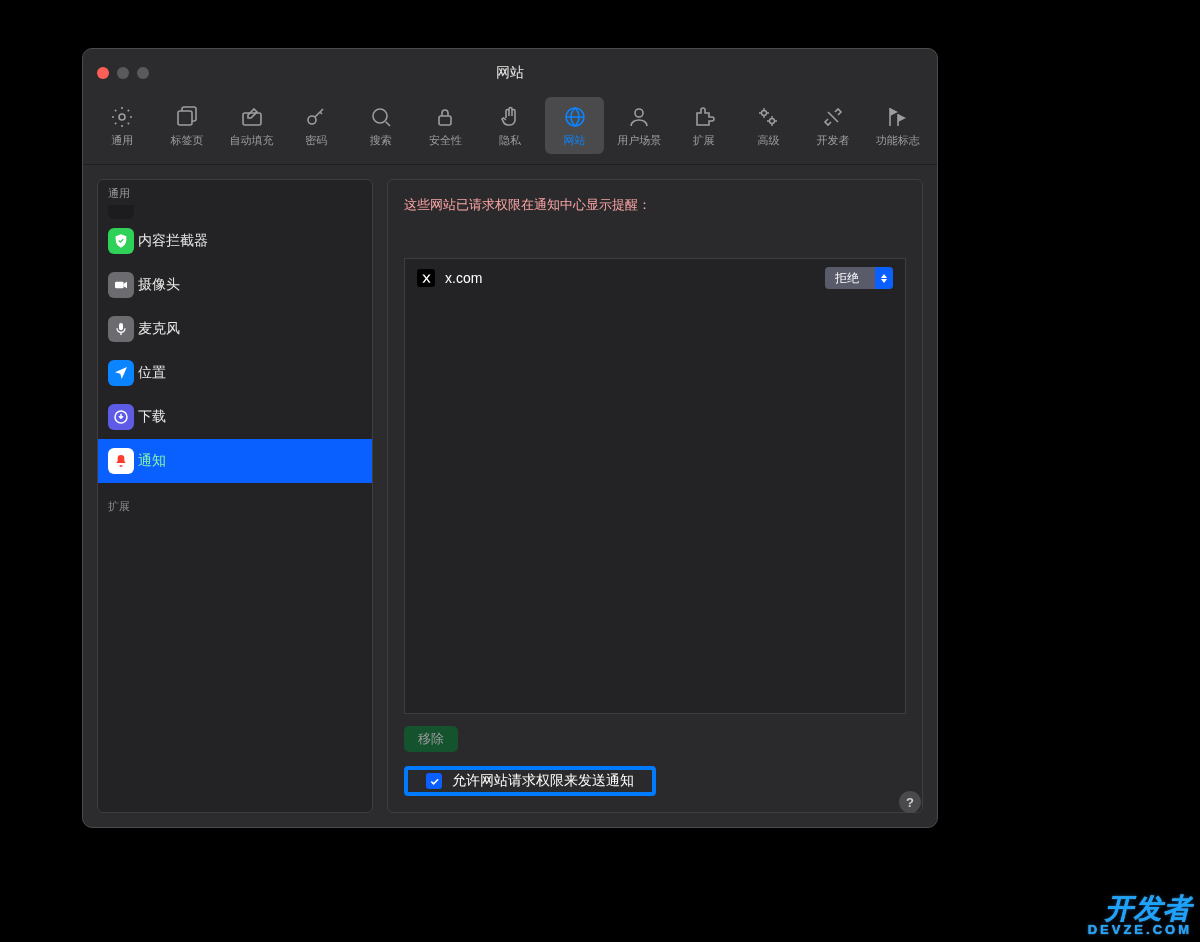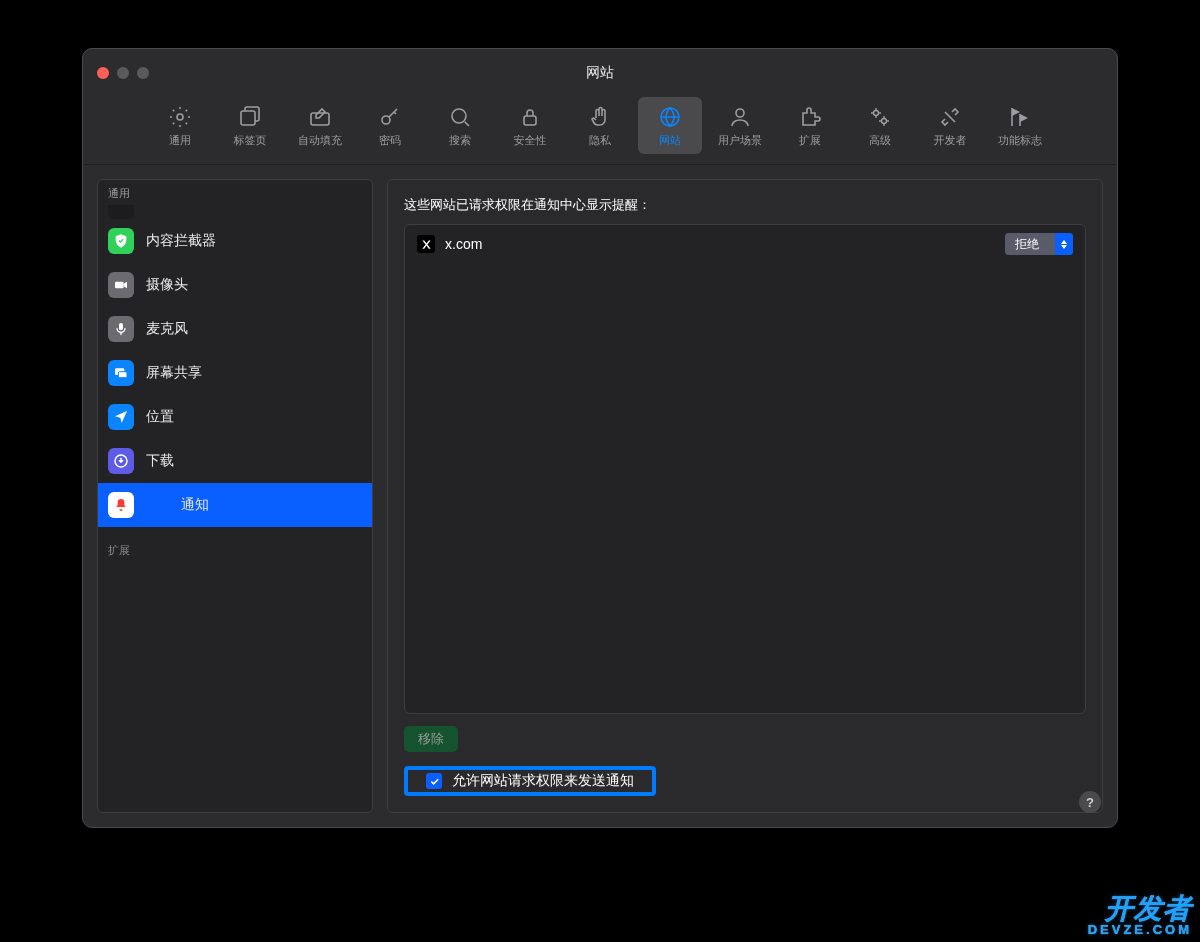--- a/index.html
+++ b/index.html
@@ -10,21 +10,21 @@
     color: #e8e8e8;
     width: 1200px;
     height: 942px;
     position: relative;
     overflow: hidden;
   }
   .window {
     position: absolute;
     left: 82px;
     top: 48px;
-    width: 1036px;
+    width: 856px;
     height: 780px;
     background: #2c2c2e;
     border: 1px solid #4a4a4c;
     border-radius: 10px;
     box-shadow: 0 12px 40px rgba(0,0,0,.7);
     display: flex;
     flex-direction: column;
     overflow: hidden;
   }
   .titlebar {
@@ -102,60 +102,61 @@
     font-size: 11px;
     color: #9a9a9c;
   }
   .side-list {
     flex: 1;
     overflow-y: auto;
   }
   .side-item {
     display: flex;
     align-items: center;
-    gap: 12px;
+    gap: 4px;
     padding: 9px 10px;
     cursor: default;
   }
   .side-item.selected { background: #0a60ff; color: #fff; }
   .side-item .s-icon {
     width: 26px; height: 26px; border-radius: 6px;
     display: flex; align-items: center; justify-content: center;
     flex-shrink: 0;
   }
   .side-item .s-icon svg { width: 16px; height: 16px; }
   .side-item .s-label { font-size: 14px; color: #e8e8e8; }
-  .side-item.selected .s-label { color: #e5e5e5; margin-left: 35px; }
+  .side-item.selected .s-label { color: #86efac; }
   .side-section-label {
     padding: 16px 10px 6px 10px;
     font-size: 11px;
     color: #8a8a8c;
   }
   .main {
     flex: 1;
     background: #2a2a2c;
     border: 1px solid #3e3e40;
     border-radius: 6px;
     padding: 16px;
     display: flex;
     flex-direction: column;
     min-height: 0;
   }
   .main-desc {
     font-size: 13px;
-    color: #ffffff;
+    color: #fca5a5;
     margin-bottom: 10px;
   }
   .site-list {
     flex: 1;
     background: #232325;
     border: 1px solid #3e3e40;
-    border-radius: 6px;
+    border-radius: 0;
     overflow-y: auto;
     min-height: 0;
+    margin-top: 34px;
   }
   .site-row {
     display: flex;
     align-items: center;
     padding: 8px 12px;
     gap: 10px;
   }
   .site-favicon {
     width: 18px; height: 18px;
     border-radius: 3px;
@@ -424,29 +425,20 @@
         <div class="side-item">
           <div class="s-icon" style="background:#6c6c70">
             <svg viewBox="0 0 24 24" fill="#fff">
                 <rect x="9" y="3" width="6" height="11" rx="3"></rect>
                 <path d="M6 11a6 6 0 0 0 12 0M12 17v4" stroke="#fff" stroke-width="2" fill="none"></path>
               </svg>
           </div>
           <span class="s-label">麦克风</span>
         </div>
 
-        <div class="side-item">
-          <div class="s-icon" style="background:#0a84ff">
-            <svg viewBox="0 0 24 24" fill="#fff">
-                <rect x="3" y="5" width="14" height="10" rx="2"></rect>
-                <rect x="8" y="10" width="13" height="9" rx="2" fill="#fff" stroke="#0a84ff" stroke-width="1.5"></rect>
-              </svg>
-          </div>
-          <span class="s-label">屏幕共享</span>
-        </div>
 
         <div class="side-item">
           <div class="s-icon" style="background:#0a84ff">
             <svg viewBox="0 0 24 24" fill="#fff">
                 <path d="M3 11l18-8-8 18-2-8-8-2z"></path>
               </svg>
           </div>
           <span class="s-label">位置</span>
         </div>
 

